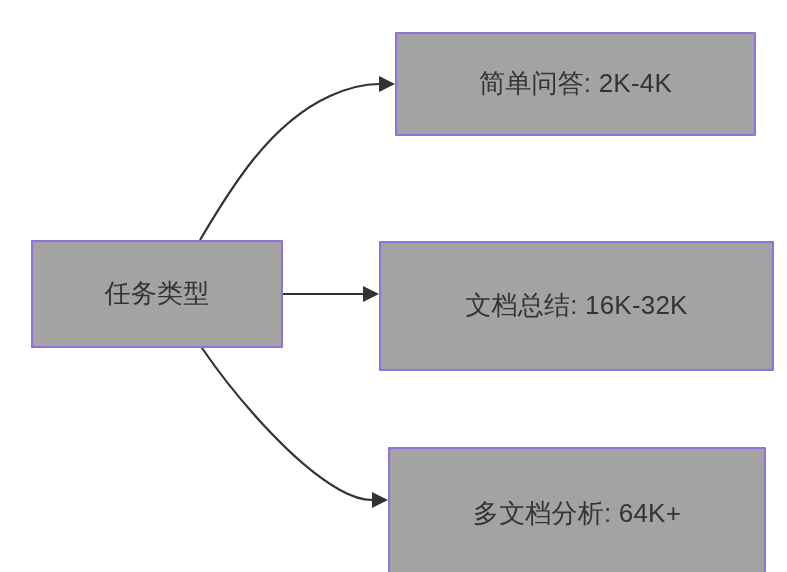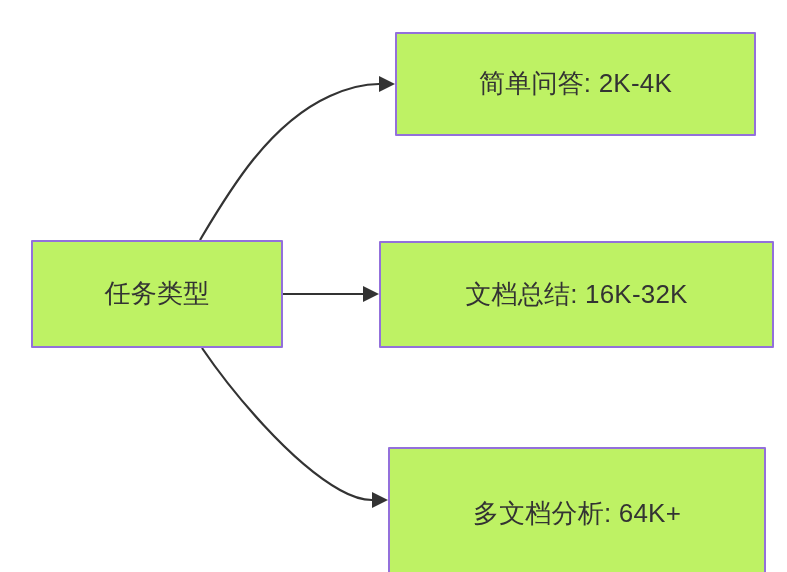--- a/index.html
+++ b/index.html
@@ -18,21 +18,21 @@
   .edge-layer {
     position: absolute;
     left: 0;
     top: 0;
     width: 787px;
     height: 572px;
   }
   .node {
     position: absolute;
     box-sizing: border-box;
-    background: #bef264;
+    background: #a3a3a3;
     border: 2px solid #9370db;
     border-radius: 1px;
     display: flex;
     align-items: center;
     justify-content: center;
     text-align: center;
   }
   .node-label {
     color: #333333;
     font-size: 26px;
@@ -50,21 +50,21 @@
   #node-simple-qa {
     left: 395px;
     top: 32px;
     width: 361px;
     height: 104px;
   }
   #node-doc-summary {
     left: 379px;
     top: 241px;
     width: 395px;
-    height: 107px;
+    height: 130px;
     justify-content: center;
   }
   #node-multi-doc {
     left: 388px;
     top: 447px;
     width: 378px;
     height: 133px;
   }
   .edge-path {
     fill: none;

